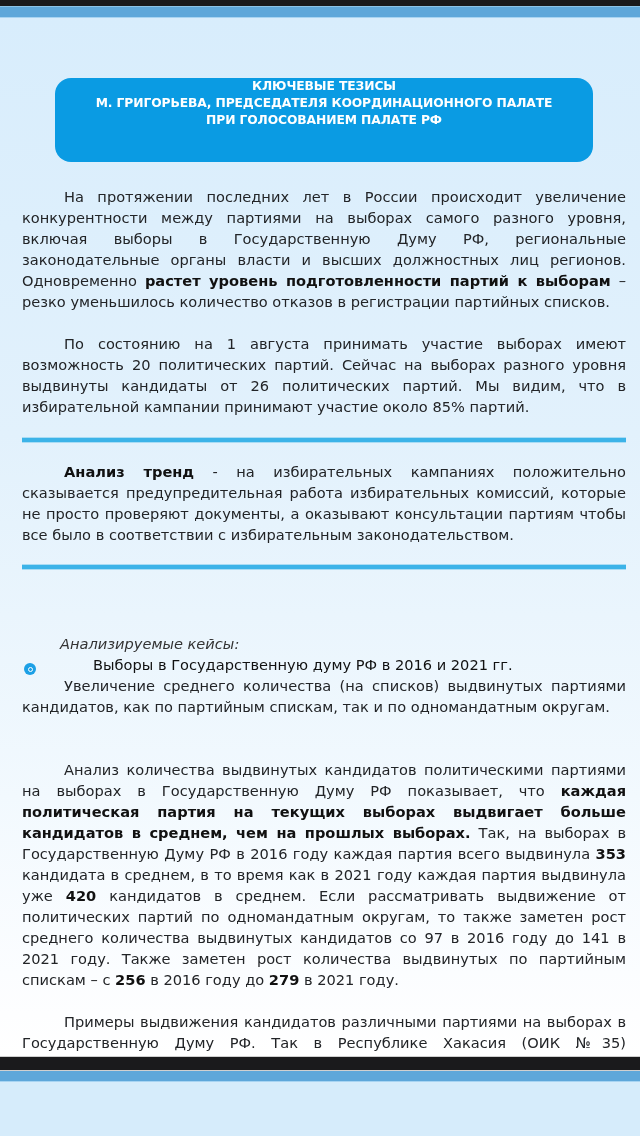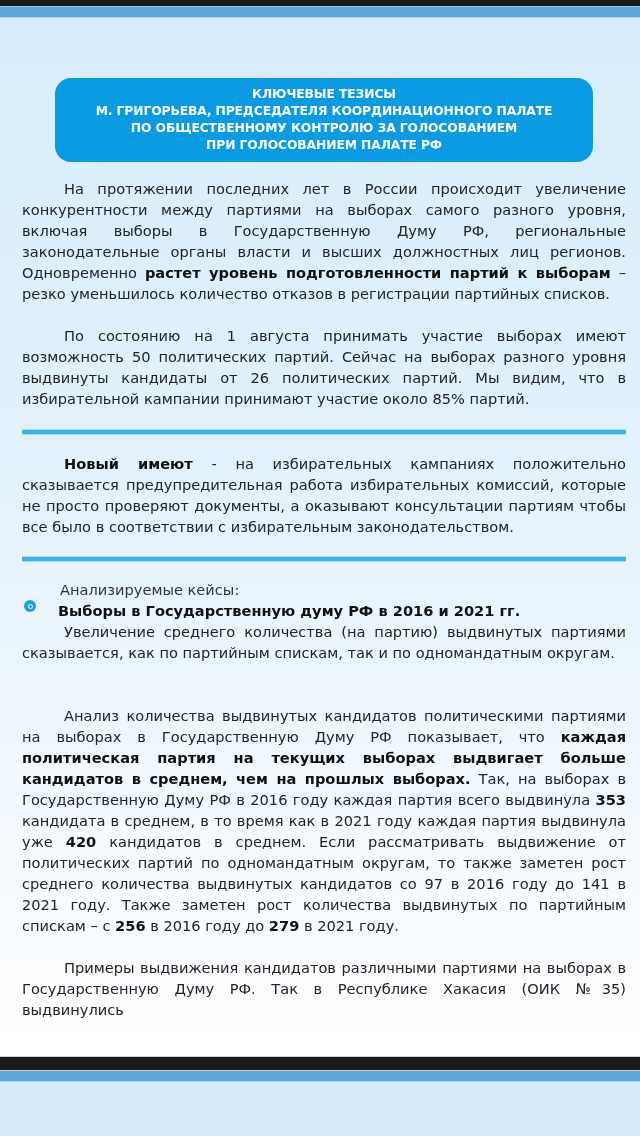--- a/index.html
+++ b/index.html
@@ -10,37 +10,37 @@
   }
   .top-dark { position: absolute; left: 0; top: 0; width: 640px; height: 6px; background: #1a1a1c; }
   .top-blue { position: absolute; left: 0; top: 6px; width: 640px; height: 12px; background: #5ea7da; border-top: 1px solid #8cc4e8; border-bottom: 1px solid #a8d4f2; box-sizing: border-box; }
   .page {
     position: absolute; left: 0; top: 18px; width: 640px; height: 1038px;
     background: linear-gradient(to bottom, #d8edfc 0%, #e2f1fc 40%, #f2f9fe 75%, #fbfdff 92%, #ffffff 100%);
   }
   .header-box {
     position: absolute; left: 55px; top: 60px; width: 538px; height: 84px;
     background: #0a9be3; border-radius: 16px;
-    display: flex; flex-direction: column; align-items: center; justify-content: center;
+    display: flex; flex-direction: column; align-items: center; justify-content: flex-start;
     color: #ffffff; font-weight: bold; font-size: 12.3px; line-height: 17px; text-align: center;
     letter-spacing: -0.1px;
   }
   .content {
-    position: absolute; left: 22px; top: 160px; width: 604px;
+    position: absolute; left: 22px; top: 168px; width: 604px;
     color: #222427; font-size: 14.6px; line-height: 21px;
   }
   p { margin: 0; text-align: justify; text-align-last: left; }
   .indent { text-indent: 42px; }
   b { font-weight: bold; color: #111; }
   .rule {
     height: 4px; background: #3cb3e8; border-top: 1px solid #a9dcf4; border-bottom: 1px solid #a9dcf4;
     margin: 0;
   }
-  .cases-title { padding-left: 38px; color: #333; }
-  .case-head { display: flex; align-items: flex-start; font-weight: bold; color: #111; }
+  .cases-title { font-style: italic; padding-left: 38px; color: #333; margin-top: 46px; }
+  .case-head { display: flex; align-items: flex-end; font-weight: normal; color: #111; gap: 35px; }
   .bullet {
     width: 12px; height: 12px; border-radius: 50%; background: #1ca0e6;
     display: inline-flex; align-items: center; justify-content: center; margin-left: 2px; margin-right: 22px;
     flex: 0 0 auto;
   }
   .bullet::after { content: ""; width: 5px; height: 5px; border-radius: 50%; border: 1.5px solid #ffffff; box-sizing: border-box; background: transparent; }
   .bot-dark { position: absolute; left: 0; top: 1056px; width: 640px; height: 14px; background: #1a1a1c; border-top: 1px solid #cfcfcf; box-sizing: border-box; }
   .bot-blue { position: absolute; left: 0; top: 1070px; width: 640px; height: 12px; background: #5ea7da; border-top: 1px solid #d0d0d0; border-bottom: 1px solid #a8d4f2; box-sizing: border-box; }
   .bot-rest { position: absolute; left: 0; top: 1082px; width: 640px; height: 54px; background: #d6ecfb; }
 </style>
@@ -48,50 +48,49 @@
 <body>
 
 <div class="top-dark"></div>
 <div class="top-blue"></div>
 
 <div class="page">
 
   <div class="header-box">
     <div>КЛЮЧЕВЫЕ ТЕЗИСЫ</div>
     <div>М. ГРИГОРЬЕВА, ПРЕДСЕДАТЕЛЯ КООРДИНАЦИОННОГО ПАЛАТЕ</div>
-    <div>ПО ОБЩЕСТВЕННОМУ КОНТРОЛЮ ЗА ГОЛОСОВАНИЕМ</div>
     <div>ПРИ ГОЛОСОВАНИЕМ ПАЛАТЕ РФ</div>
   </div>
 
   <div class="content">
 
     <p class="indent"><span>На протяжении последних лет в России происходит увеличение конкурентности между партиями на выборах самого разного уровня, включая выборы в Государственную Думу РФ, региональные законодательные органы власти и высших должностных лиц регионов. Одновременно </span><b>растет уровень подготовленности партий к выборам</b><span> – резко уменьшилось количество отказов в регистрации партийных списков.</span></p>
 
     <div style="height:21px"></div>
 
-    <p class="indent">По состоянию на 1 августа принимать участие выборах имеют возможность 50 политических партий. Сейчас на выборах разного уровня выдвинуты кандидаты от 26 политических партий. Мы видим, что в избирательной кампании принимают участие около 85% партий.</p>
+    <p class="indent">По состоянию на 1 августа принимать участие выборах имеют возможность 20 политических партий. Сейчас на выборах разного уровня выдвинуты кандидаты от 26 политических партий. Мы видим, что в избирательной кампании принимают участие около 85% партий.</p>
 
     <div style="height:20px"></div>
     <div class="rule"></div>
     <div style="height:18px"></div>
 
-    <p class="indent"><b>Новый имеют</b><span> - на избирательных кампаниях положительно сказывается предупредительная работа избирательных комиссий, которые не просто проверяют документы, а оказывают консультации партиям чтобы все было в соответствии с избирательным законодательством.</span></p>
+    <p class="indent"><b>Анализ тренд</b><span> - на избирательных кампаниях положительно сказывается предупредительная работа избирательных комиссий, которые не просто проверяют документы, а оказывают консультации партиям чтобы все было в соответствии с избирательным законодательством.</span></p>
 
     <div style="height:19px"></div>
     <div class="rule"></div>
     <div style="height:17px"></div>
 
     <div class="cases-title">Анализируемые кейсы:</div>
 
     <div>
       <div class="case-head">
         <span class="bullet"></span>
         <span>Выборы в Государственную думу РФ в 2016 и 2021 гг.</span>
       </div>
-      <p class="indent">Увеличение среднего количества (на партию) выдвинутых партиями сказывается, как по партийным спискам, так и по одномандатным округам.</p>
+      <p class="indent">Увеличение среднего количества (на списков) выдвинутых партиями кандидатов, как по партийным спискам, так и по одномандатным округам.</p>
     </div>
 
     <div style="height:21px"></div>
 
 
     <div style="height:21px"></div>
 
     <p class="indent"><span>Анализ количества выдвинутых кандидатов политическими партиями на выборах в Государственную Думу РФ показывает, что </span><b>каждая политическая партия на текущих выборах выдвигает больше кандидатов в среднем, чем на прошлых выборах.</b><span> Так, на выборах в Государственную Думу РФ в 2016 году каждая партия всего выдвинула </span><b>353</b><span> кандидата в среднем, в то время как в 2021 году каждая партия выдвинула уже </span><b>420</b><span> кандидатов в среднем. Если рассматривать выдвижение от политических партий по одномандатным округам, то также заметен рост среднего количества выдвинутых кандидатов со 97 в 2016 году до 141 в 2021 году. Также заметен рост количества выдвинутых по партийным спискам – с </span><b>256</b><span> в 2016 году до </span><b>279</b><span> в 2021 году.</span></p>
 
     <div style="height:21px"></div>

